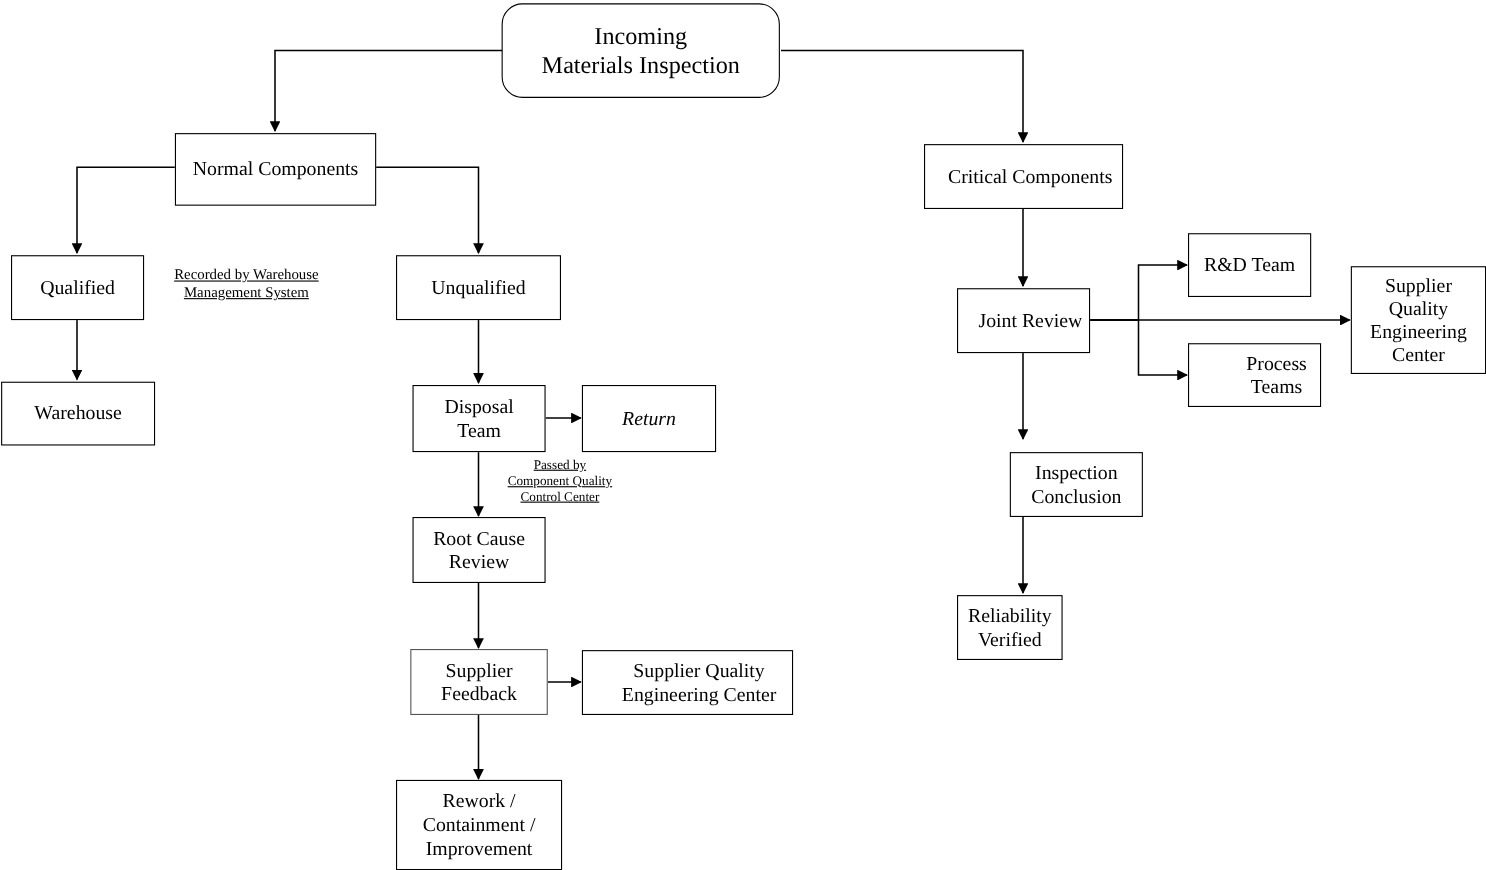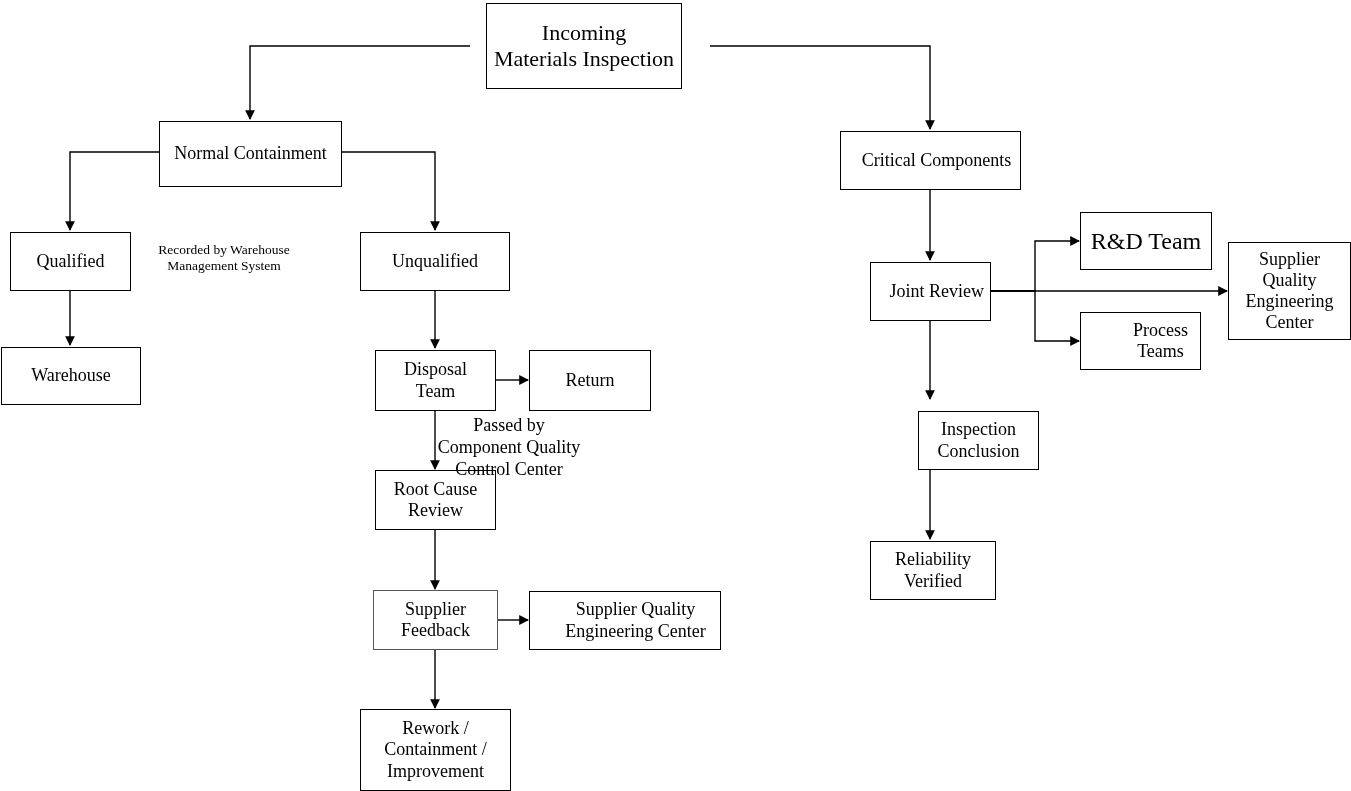--- a/index.html
+++ b/index.html
@@ -50,20 +50,21 @@
   .node.emph {
     border-color: #555555;
   }
   .edge-label {
     position: absolute;
     color: #000000;
     text-align: center;
     line-height: 1.22;
     white-space: pre-line;
     font-family: "Liberation Serif", "DejaVu Serif", serif;
+    text-decoration: underline;
   }
 </style>
 </head>
 <body>
 
 <div id="canvas">
 
   <svg class="edges" viewBox="0 0 1351 791">
     <defs>
       <marker id="arrow" viewBox="0 0 10 10" refX="9" refY="5" markerWidth="7" markerHeight="7" orient="auto-start-reverse">
@@ -99,27 +100,27 @@
 
     <path class="edge-path" marker-end="url(#arrow)" d="M 991 291 L 1035 291 L 1035 341 L 1079 341"></path>
 
     <path class="edge-path" marker-end="url(#arrow)" d="M 991 291 L 1227 291"></path>
 
     <path class="edge-path" marker-end="url(#arrow)" d="M 930 321 L 930 399"></path>
 
     <path class="edge-path" marker-end="url(#arrow)" d="M 930 460 L 930 539"></path>
   </svg>
 
-  <div class="node" style="left:486px; top:3px; width:196px; height:86px; font-size:22px;">
+  <div class="node" style="left:456px; top:3px; width:253px; height:86px; font-size:22px;border-radius:19px;">
     <span class="node-label">Incoming
 Materials Inspection</span>
   </div>
 
   <div class="node" style="left:159px; top:121px; width:183px; height:66px; font-size:18px;">
-    <span class="node-label">Normal Containment</span>
+    <span class="node-label">Normal Components</span>
   </div>
 
   <div class="node" style="left:840px; top:131px; width:181px; height:59px; font-size:18px;padding-left:12px;">
     <span class="node-label">Critical Components</span>
   </div>
 
   <div class="node" style="left:10px; top:232px; width:121px; height:59px; font-size:18px;">
     <span class="node-label">Qualified</span>
   </div>
 
@@ -129,21 +130,21 @@
 
   <div class="node" style="left:1px; top:347px; width:140px; height:58px; font-size:18px;">
     <span class="node-label">Warehouse</span>
   </div>
 
   <div class="node" style="left:375px; top:350px; width:121px; height:61px; font-size:18px;">
     <span class="node-label">Disposal
 Team</span>
   </div>
 
-  <div class="node" style="left:529px; top:350px; width:122px; height:61px; font-size:18px;">
+  <div class="node" style="left:529px; top:350px; width:122px; height:61px; font-size:18px;font-style:italic;">
     <span class="node-label">Return</span>
   </div>
 
   <div class="node" style="left:375px; top:470px; width:121px; height:60px; font-size:18px;">
     <span class="node-label">Root Cause
 Review</span>
   </div>
 
   <div class="node emph" style="left:373px; top:590px; width:125px; height:60px; font-size:18px;">
     <span class="node-label">Supplier
@@ -158,46 +159,46 @@
   <div class="node" style="left:360px; top:709px; width:151px; height:82px; font-size:18px;">
     <span class="node-label">Rework /
 Containment /
 Improvement</span>
   </div>
 
   <div class="node" style="left:870px; top:262px; width:121px; height:59px; font-size:18px;text-align:right;">
     <span class="node-label">Joint Review</span>
   </div>
 
-  <div class="node" style="left:1080px; top:212px; width:132px; height:58px; font-size:24px;">
+  <div class="node" style="left:1080px; top:212px; width:112px; height:58px; font-size:18px;">
     <span class="node-label">R&amp;D Team</span>
   </div>
 
   <div class="node" style="left:1080px; top:312px; width:121px; height:58px; font-size:18px;padding-left:40px;">
     <span class="node-label">Process
 Teams</span>
   </div>
 
   <div class="node" style="left:1228px; top:242px; width:123px; height:98px; font-size:18px;">
     <span class="node-label">Supplier
 Quality
 Engineering
 Center</span>
   </div>
 
   <div class="node" style="left:870px; top:411px; width:121px; height:59px; font-size:18px;margin-left:48px;">
     <span class="node-label">Inspection
 Conclusion</span>
   </div>
 
-  <div class="node" style="left:870px; top:541px; width:126px; height:59px; font-size:18px;">
+  <div class="node" style="left:870px; top:541px; width:96px; height:59px; font-size:18px;">
     <span class="node-label">Reliability
 Verified</span>
   </div>
 
   <div class="edge-label" style="left:141px; top:242px; width:166px; font-size:13.5px;">Recorded by Warehouse
 Management System</div>
 
-  <div class="edge-label" style="left:424px; top:415px; width:170px; font-size:18px;">Passed by
+  <div class="edge-label" style="left:424px; top:415px; width:170px; font-size:12px;">Passed by
 Component Quality
 Control Center</div>
 
 </div>
 
 </body></html>

